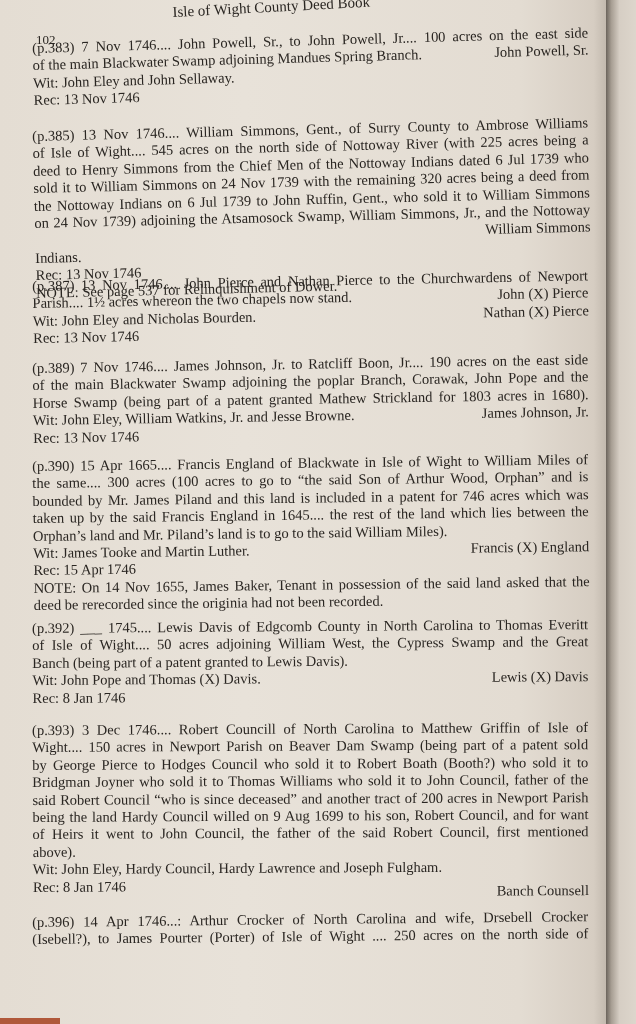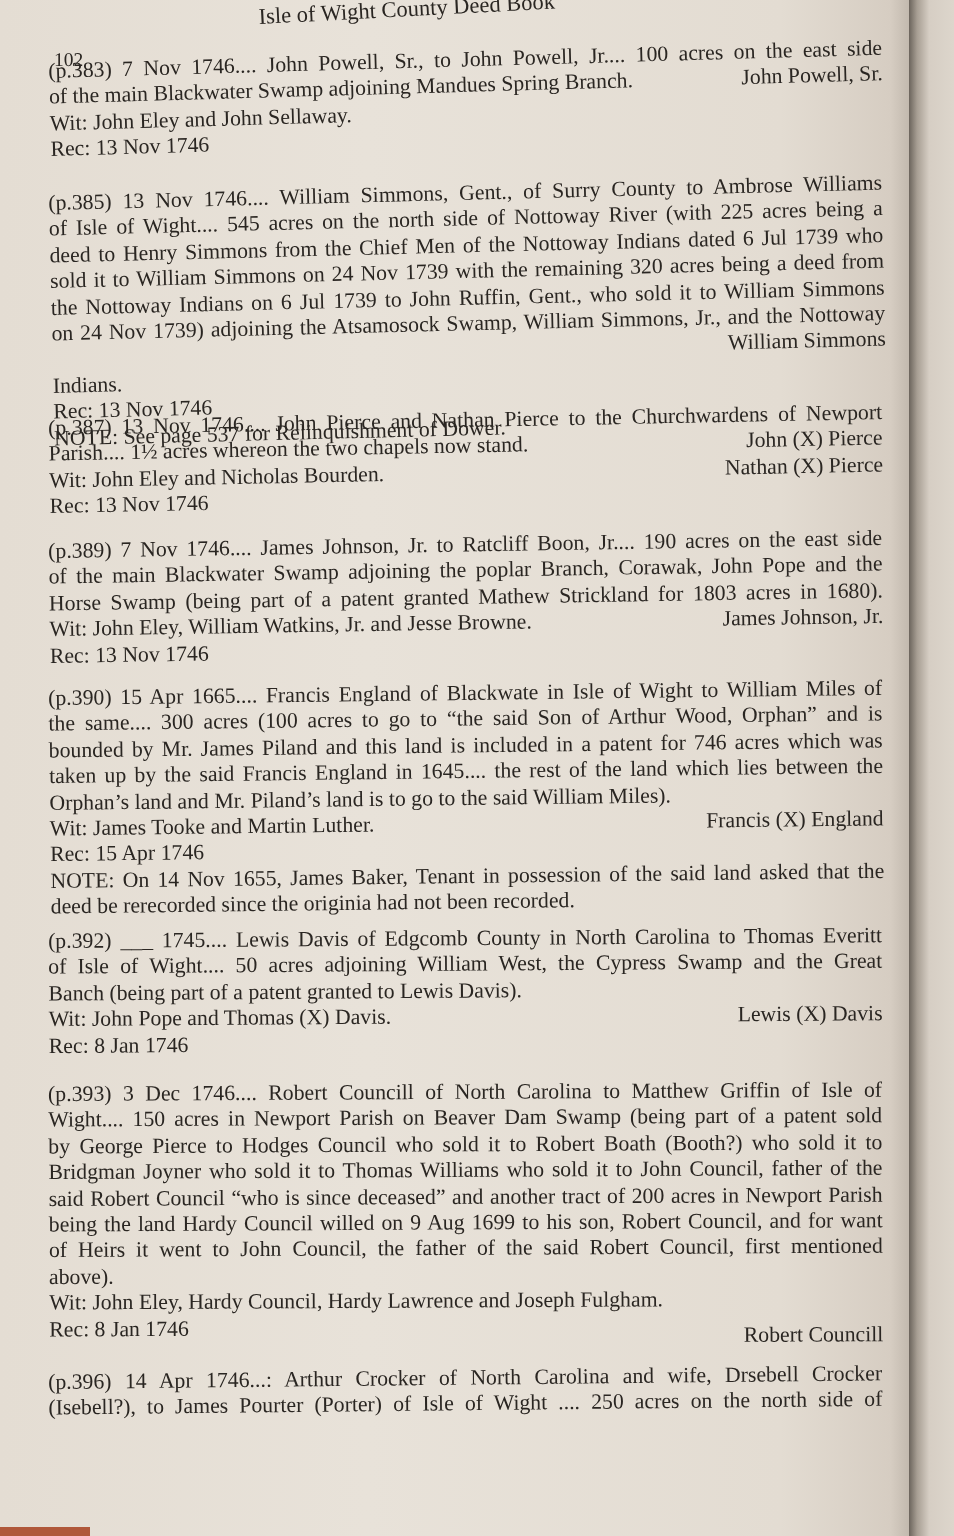--- a/index.html
+++ b/index.html
@@ -126,20 +126,20 @@
   <span class="line">Wight....  150 acres in Newport Parish on Beaver Dam Swamp (being part of a patent sold</span>
   <span class="line">by George Pierce to Hodges Council who sold it to Robert Boath (Booth?) who sold it to</span>
   <span class="line">Bridgman Joyner who sold it to Thomas Williams who sold it to John Council, father of the</span>
   <span class="line">said Robert Council “who is since deceased” and another tract of 200 acres in Newport Parish</span>
   <span class="line">being the land Hardy Council willed on 9 Aug 1699 to his son, Robert Council, and for want</span>
   <span class="line">of Heirs it went to John Council, the father of the said Robert Council, first mentioned</span>
   <span class="line short">above).</span>
   <span class="line short">Wit:  John Eley, Hardy Council, Hardy Lawrence and Joseph Fulgham.</span>
   <div class="row">
     <span>Rec: 8 Jan 1746</span>
-    <span style="position:relative; top:6px;">Robert Councill</span>
+    <span style="position:relative; top:6px;">Banch Counsell</span>
   </div>
 </div>
 
 <div class="entry" style="top:914px; transform:rotate(-0.6deg);">
   <span class="line">(p.396)  14 Apr 1746...:  Arthur Crocker of North Carolina and wife, Drsebell Crocker</span>
   <span class="line">(Isebell?), to James Pourter (Porter) of Isle of Wight ....  250 acres on the north side of</span>
 </div>
 
 </body></html>

